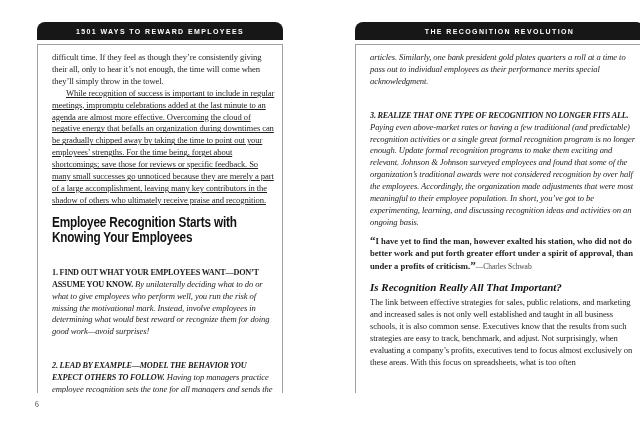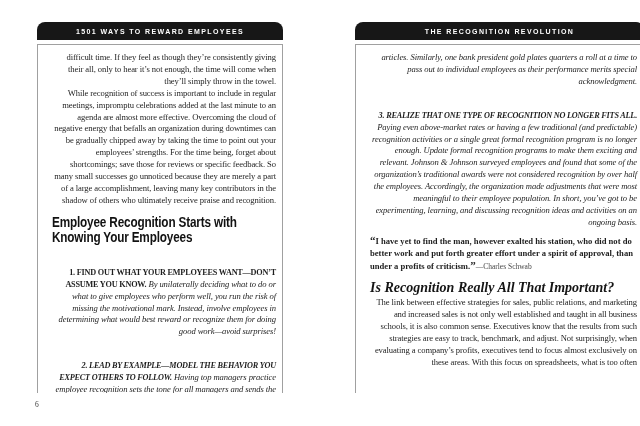--- a/index.html
+++ b/index.html
@@ -20,43 +20,43 @@
   }
   .content {
     margin-top:4px;
     border-top:1px solid var(--rule,#a0a0a0);
     border-left:1px solid var(--rule,#a0a0a0);
     border-right:1px solid var(--rule,#a0a0a0);
     height:349px; overflow:hidden;
     padding:7px 6px 0 14px;
     color:var(--ink,#1e1e1e);
   }
-  .body { font-size:8.6px; line-height:11.9px; letter-spacing:-0.1px; text-align:right; }
+  .body { font-size:8.6px; line-height:11.9px; letter-spacing:-0.1px; text-align:left; }
   .ital { font-style:italic; }
-  .indent { text-indent:14px; }
+  .indent { text-indent:14px;text-decoration:underline; }
 
   .lead { font-weight:bold; font-size:8.2px; letter-spacing:-0.2px; }
   .lead-italic { font-style:italic; }
 
   .heading {
     font-family:"Liberation Sans", sans-serif; font-weight:bold;
     font-size:14px; line-height:15px; letter-spacing:-0.2px;
     color:#121212; transform:scaleX(0.84); transform-origin:left top;
     white-space:nowrap;
   }
   .heading-block { margin-top:8px; margin-bottom:18px; }
   .item { margin-top:22px; }
 
   .quote { margin-top:6px; font-size:8.6px; line-height:12.4px; font-weight:bold; }
   .qmark { font-size:11px; line-height:0; font-weight:bold; }
   .attribution { font-weight:normal; font-size:7.5px; color:#474747; letter-spacing:0; }
 
   .subheading {
     margin-top:8px; margin-bottom:3px;
-    font-weight:bold; font-style:italic; font-size:14px; line-height:13px; color:#141414;
+    font-weight:bold; font-style:italic; font-size:11px; line-height:13px; color:#141414;
   }
 
   .pagenum { position:absolute; top:378px; font-size:7.5px; color:#3a3a3a; }
   .pagenum-left  { left:-2px; }
   .pagenum-right { right:0; }
 </style>
 </head>
 <body>
 
 <div class="spread">

